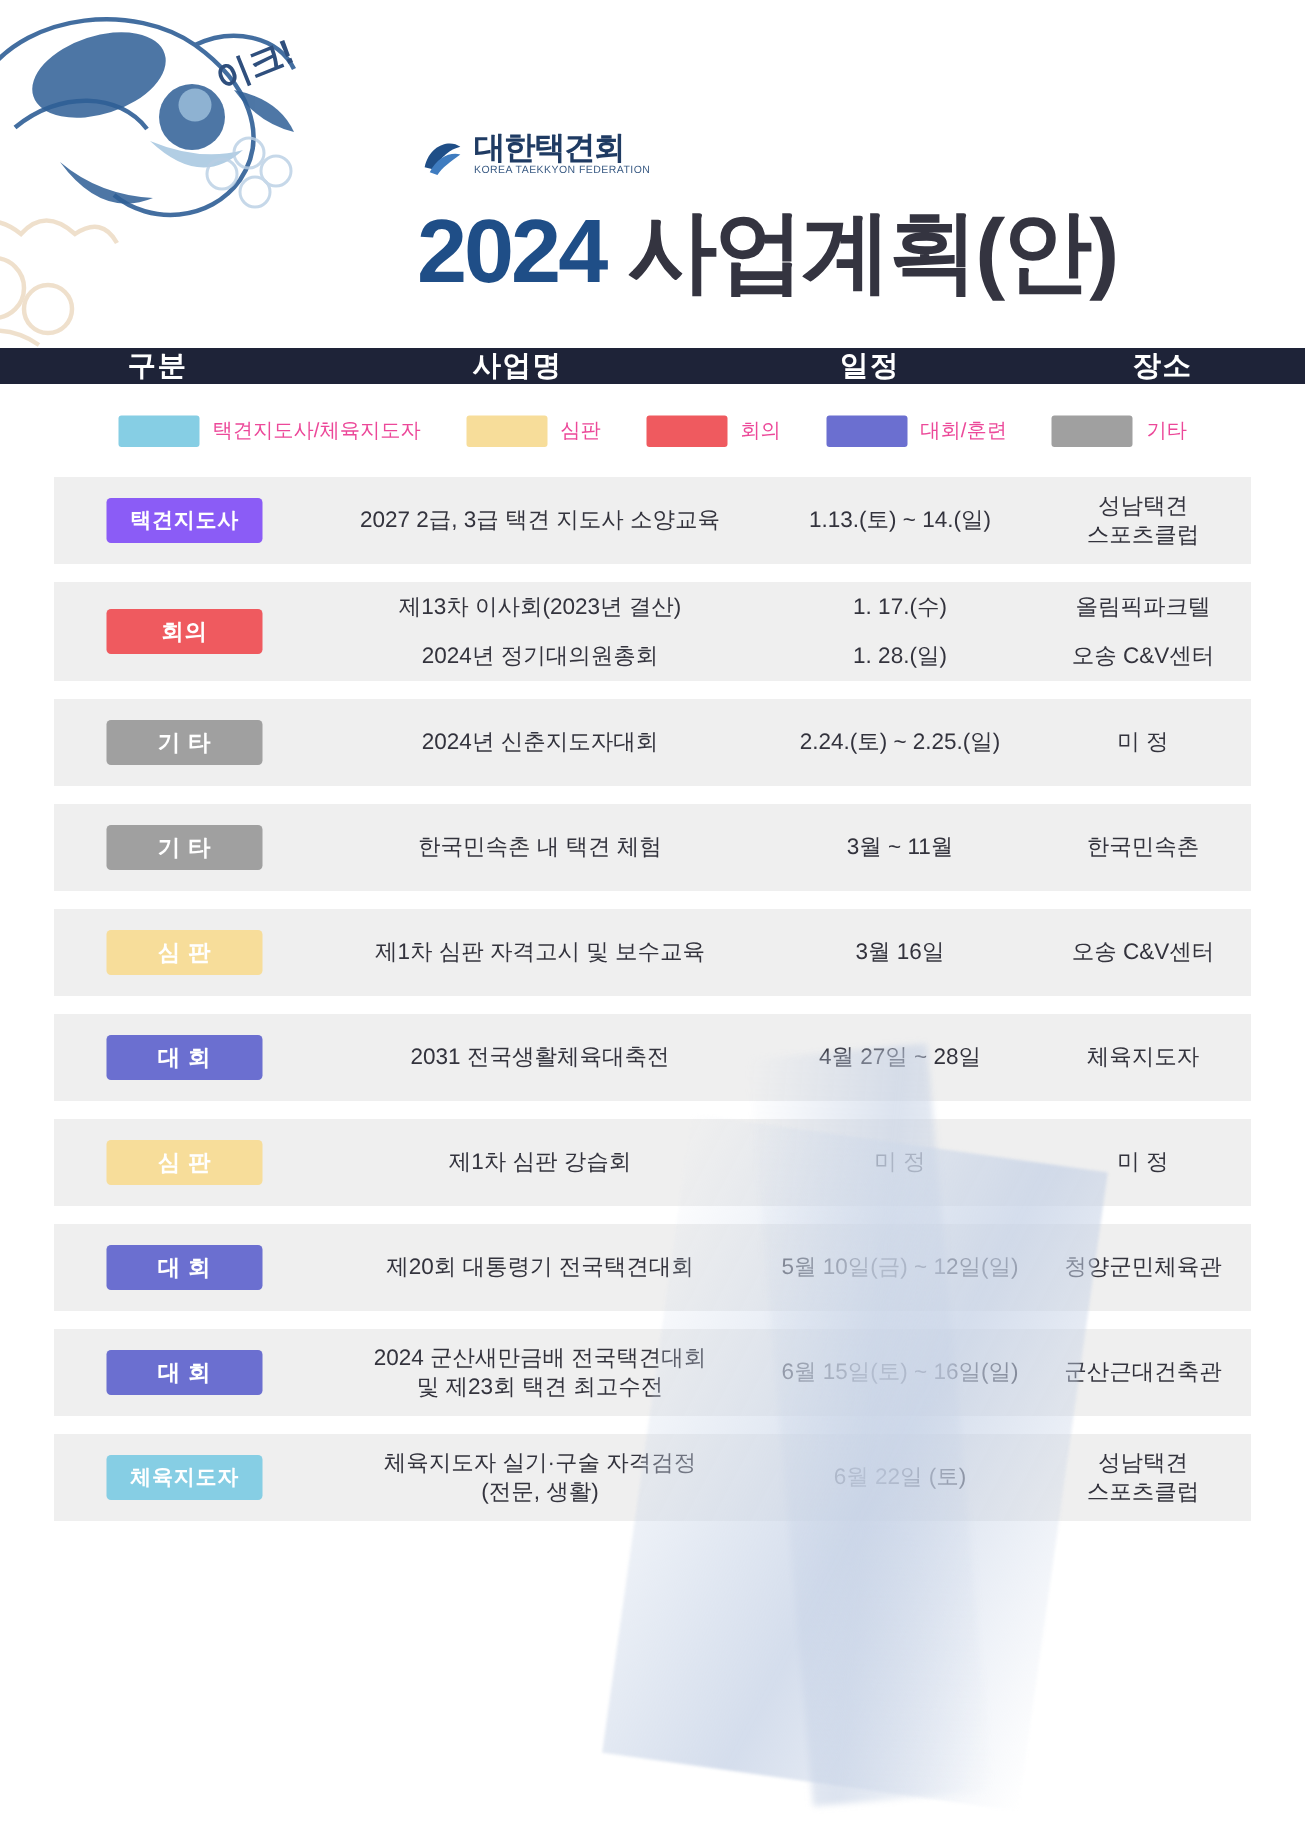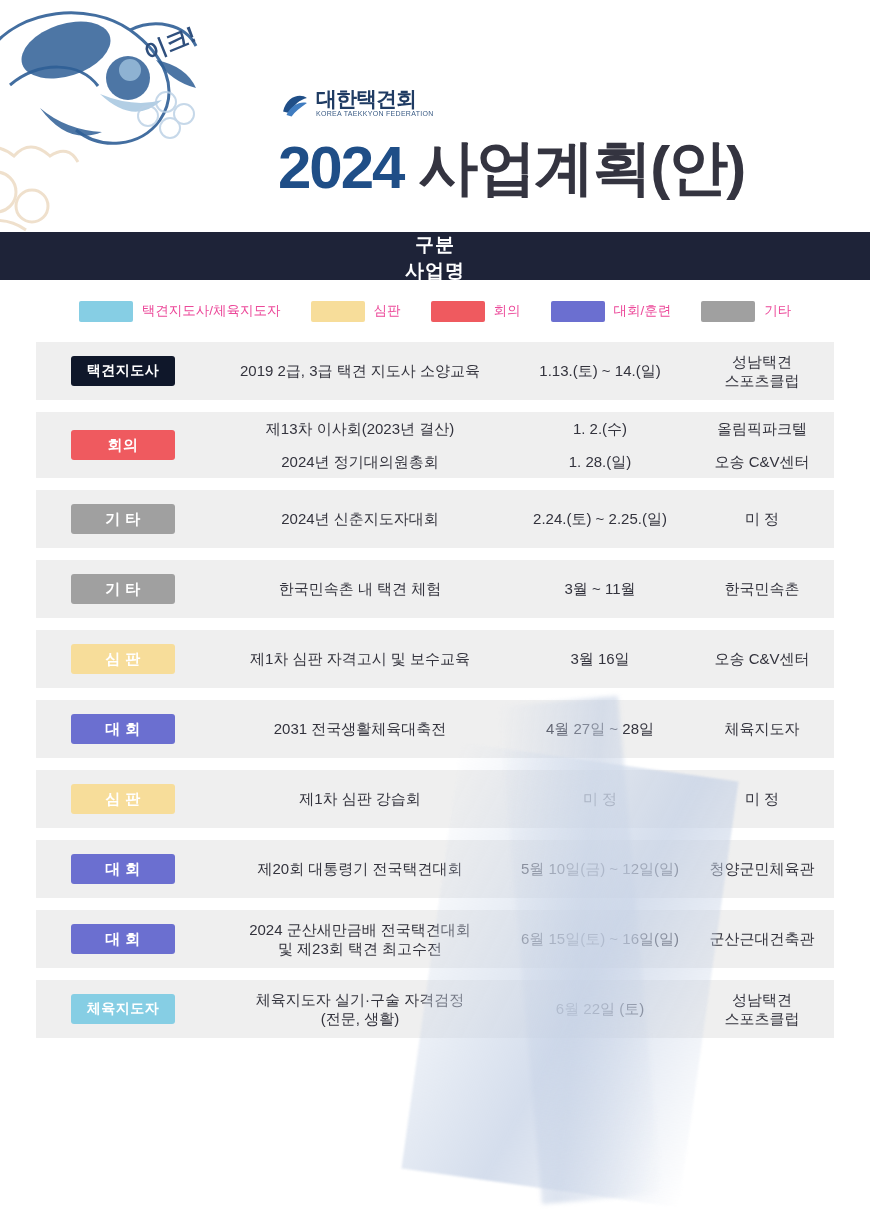--- a/index.html
+++ b/index.html
@@ -62,23 +62,23 @@
   .title .yr{color:#1f4e87;}
   .title .rest{color:#343440;}
   .ik{
     position:absolute;left:143px;top:28px;
     font-size:23px;font-weight:bold;color:#2f4f7d;
     transform:rotate(-22deg);
   }
 
   
   .colbar{
-    display:flex;align-items:center;height:48px;
+    display:flex;align-items:center;height:24px;
     background:#1e2338;color:#ffffff;
-    font-size:19px;font-weight:bold;letter-spacing:1px;flex-direction:column;
+    font-size:19px;font-weight:bold;letter-spacing:1px;
   }
   .c1{width:210px;text-align:center;}
   .c2{width:270px;text-align:center;}
   .c3{width:200px;text-align:center;}
   .c4{width:190px;text-align:center;}
 
   
   .legend{
     display:flex;align-items:center;justify-content:center;gap:0;
     height:62px;padding:0 46px;
@@ -203,26 +203,26 @@
     </div>
     <div class="legend-item">
       <span class="swatch" style="background: rgb(160, 160, 160);"></span>
       <span class="legend-label">기타</span>
     </div>
   </div>
 
 <div class="rows" id="rows">
     <div class="row">
       <div class="cat">
-        <div class="tag small" style="background: #0f172a; color: rgb(255, 255, 255);">택견지도사</div>
-      </div>
-      <div class="cellgroup">
-        <div class="line">
-          <div class="name">
-            <span class="stack" style="display:block">2019 2급, 3급 택견 지도사 소양교육</span>
+        <div class="tag small" style="background: #8b5cf6; color: rgb(255, 255, 255);">택견지도사</div>
+      </div>
+      <div class="cellgroup">
+        <div class="line">
+          <div class="name">
+            <span class="stack" style="display:block">2027 2급, 3급 택견 지도사 소양교육</span>
           </div>
           <div class="date">
             <span class="stack" style="display:block">1.13.(토) ~ 14.(일)</span>
           </div>
           <div class="place">
             <span class="stack" style="display:block">성남택견</span>
             <span class="stack" style="display:block">스포츠클럽</span>
           </div>
         </div>
       </div>
@@ -230,21 +230,21 @@
     <div class="row two">
       <div class="cat">
         <div class="tag" style="background: rgb(239, 90, 95); color: rgb(255, 255, 255);">회의</div>
       </div>
       <div class="cellgroup">
         <div class="line">
           <div class="name">
             <span class="stack" style="display:block">제13차 이사회(2023년 결산)</span>
           </div>
           <div class="date">
-            <span class="stack" style="display:block">1. 2.(수)</span>
+            <span class="stack" style="display:block">1. 17.(수)</span>
           </div>
           <div class="place">
             <span class="stack" style="display:block">올림픽파크텔</span>
           </div>
         </div>
         <div class="line">
           <div class="name">
             <span class="stack" style="display:block">2024년 정기대의원총회</span>
           </div>
           <div class="date">

